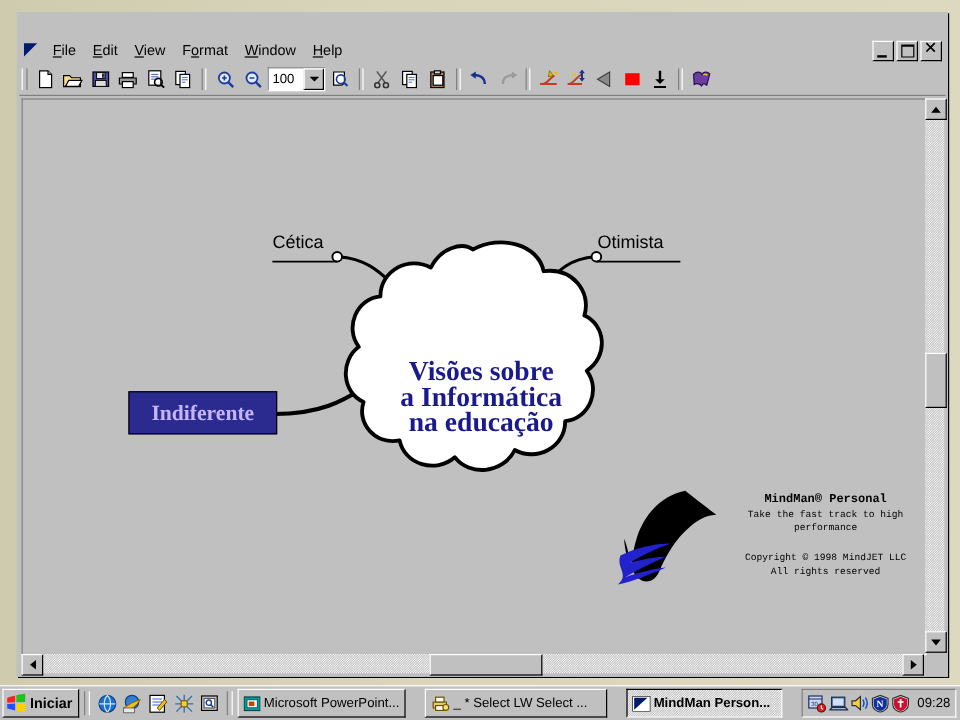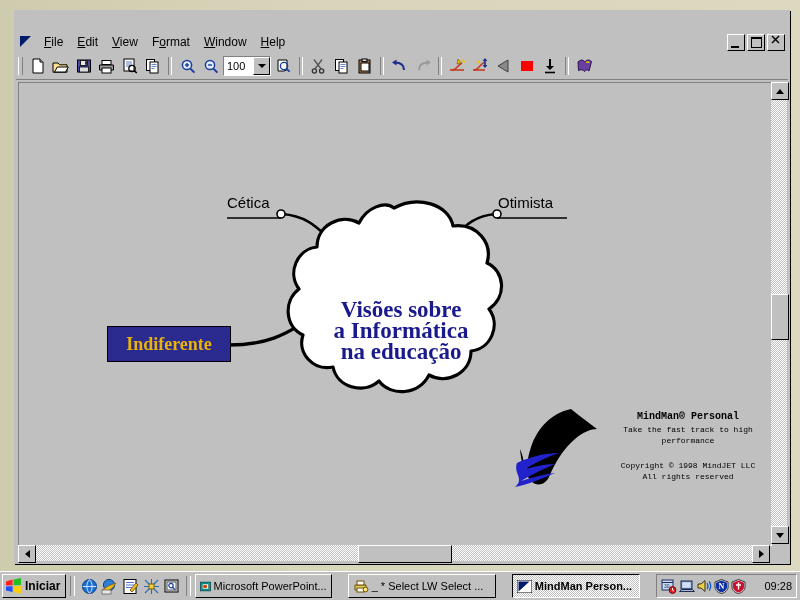--- a/index.html
+++ b/index.html
@@ -115,21 +115,21 @@
   .task-btn.active{border-top:1px solid #000;border-left:1px solid #000;
     border-right:1px solid #fff;border-bottom:1px solid #fff;font-weight:bold;
     background-image:
       linear-gradient(45deg,#fff 25%,transparent 25%,transparent 75%,#fff 75%),
       linear-gradient(45deg,#fff 25%,#c0c0c0 25%,#c0c0c0 75%,#fff 75%);
     background-size:2px 2px;background-position:0 0,1px 1px;}
   #tray{margin-left:auto;height:22px;display:flex;align-items:center;gap:2px;
     padding:0 4px;margin-right:3px;
     border-top:1px solid #808080;border-left:1px solid #808080;
     border-right:1px solid #fff;border-bottom:1px solid #fff;}
-  #clock{font-size:11px;margin-left:17px;}
+  #clock{font-size:11px;margin-left:4px;}
 </style>
 </head>
 <body>
 
 <div id="desktop">
 
   <div id="app-window" class="win-raise">
 
 
     <div id="menu-bar">
@@ -356,21 +356,21 @@
         </div>
 
         <div style="position:absolute;left:208px;top:111px;font-family:'Liberation Sans',sans-serif;
                     font-size:15px;color:#000;">Cética</div>
 
         <div style="position:absolute;left:479px;top:111px;font-family:'Liberation Sans',sans-serif;
                     font-size:15px;color:#000;">Otimista</div>
 
         <div style="position:absolute;left:88px;top:243px;width:122px;height:34px;background:#2b2b8f;
                     border:1px solid #000;display:flex;align-items:center;justify-content:center;
-                    color:#eab308;font-family:'Liberation Serif',serif;font-weight:bold;font-size:18px;">Indiferente</div>
+                    color:#c4b5fd;font-family:'Liberation Serif',serif;font-weight:bold;font-size:18px;">Indiferente</div>
 
         <div id="watermark">
           <svg width="92" height="82" viewBox="0 0 92 82" style="position:absolute;left:0;top:0;">
             <path d="M60 2 C40 6 26 22 20 40 C17 49 16 57 15 64 C13 57 12 48 9 42
                      C10 54 13 66 20 74 C26 80 34 78 38 70 C44 56 52 42 64 32
                      C72 25 80 22 86 22 C78 16 70 10 60 2 Z" fill="#000000"></path>
             <path d="M6 56 C18 50 34 46 48 46 C36 50 24 56 14 62 C22 60 34 57 44 57
                      C32 62 20 68 10 74 C22 70 34 67 44 66 C30 72 16 78 4 80
                      C14 72 2 66 6 56 Z" fill="#2222cc"></path>
           </svg>

